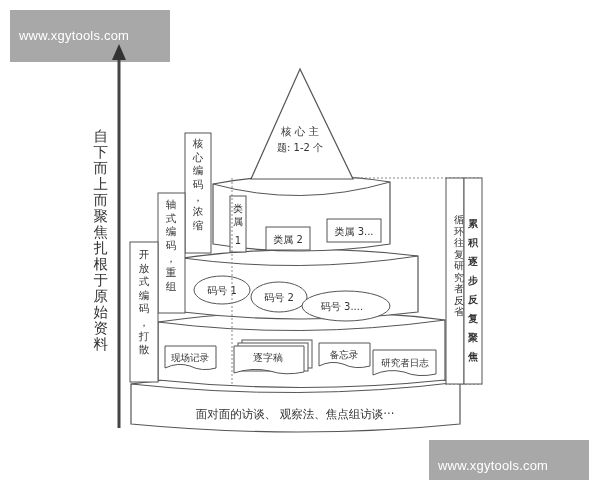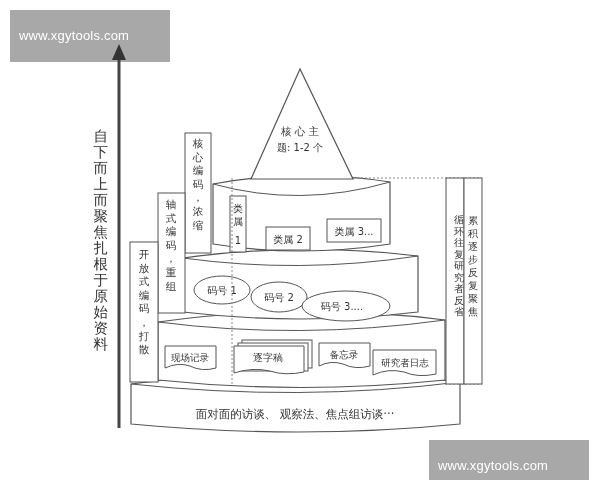--- a/index.html
+++ b/index.html
@@ -130,13 +130,13 @@
     <div>放</div>
     <div>式</div>
     <div>编</div>
     <div>码</div>
     <div>，</div>
     <div>打</div>
     <div>散</div>
 </div>
 
 <div class="side-col" style="left:452px; top:214px; font-size:10px; line-height:11.5px; word-break:break-all;">循环往复 研究者反省</div>
-<div class="side-col" style="left:466px; top:214px; font-size:10px; line-height:13px; word-break:break-all;">累积 逐步 反复 聚焦</div>
+<div class="side-col" style="left:466px; top:214px; font-size:10px; line-height:19px; word-break:break-all;font-weight:bold;">累积 逐步 反复 聚焦</div>
 
 </body></html>

